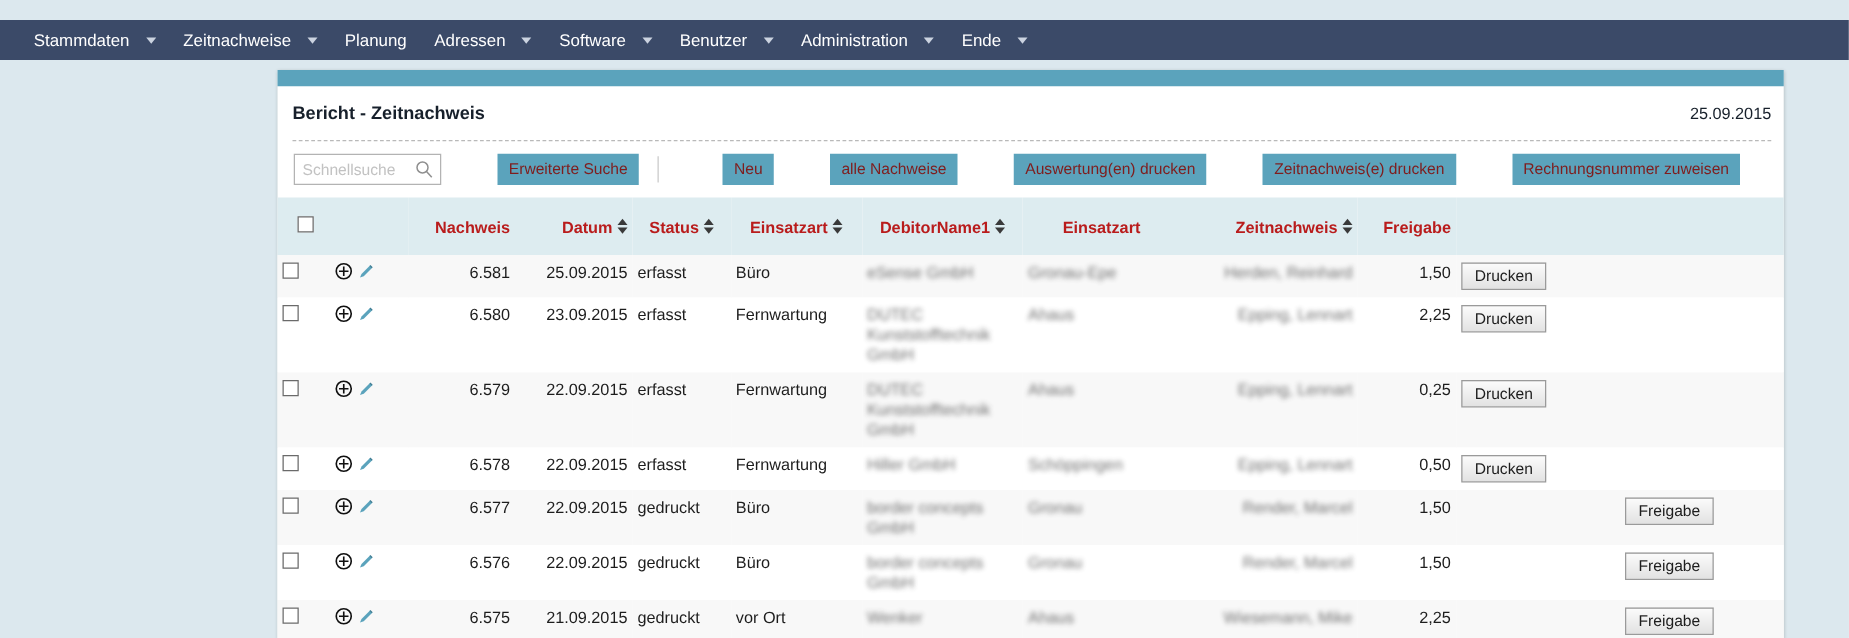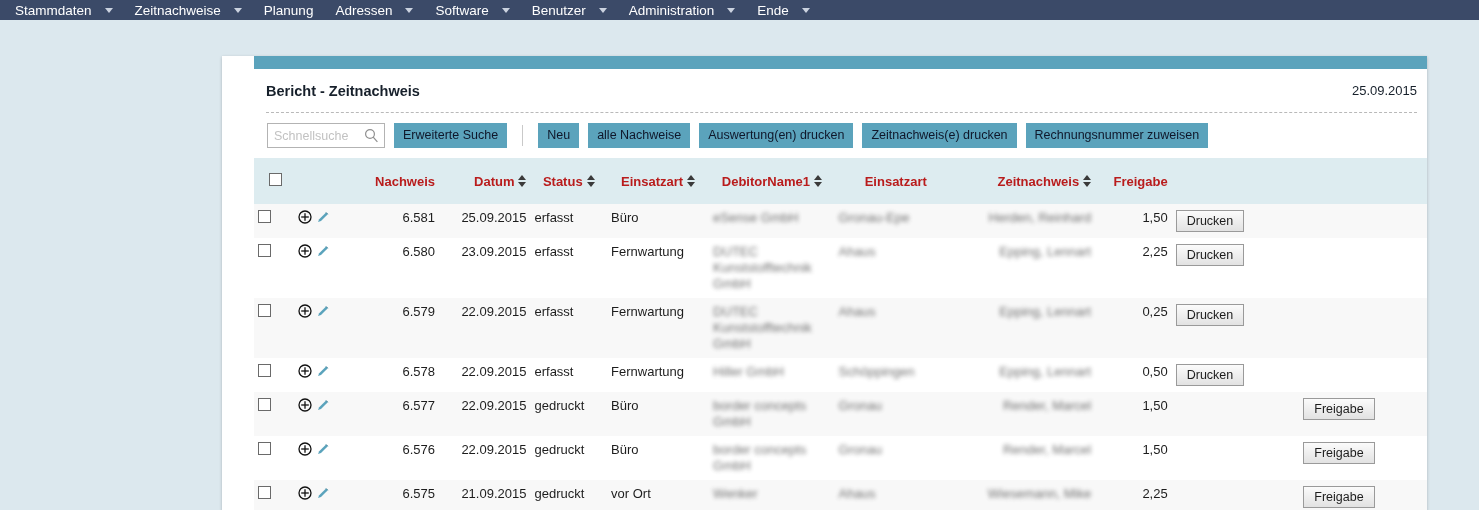--- a/index.html
+++ b/index.html
@@ -6,25 +6,25 @@
   html, body {
     margin: 0; padding: 0;
     width: 1479px; height: 510px;
     overflow: hidden;
     background: #dce8ee;
     font-family: "Liberation Sans", sans-serif;
   }
 
   
   .topnav {
-    position: absolute; left: 0; top: 0;
-    width: 1479px; height: 20px;
+    position: absolute; left: 0; top: 16px;
+    width: 1479px; height: 32px;
     background: #3b4a68;
     display: flex; align-items: center;
-    padding-left: 4px;
+    padding-left: 16px;
   }
   .nav-item {
     display: flex; align-items: center;
     height: 32px;
     padding: 0 11px;
     color: #ffffff;
     font-size: 13.5px;
     white-space: nowrap;
     cursor: default;
   }
@@ -37,21 +37,20 @@
   }
 
   
   .panel {
     position: absolute;
     left: 222px; top: 56px;
     width: 1205px;
     height: 455px;
     background: #ffffff;
     box-shadow: 0 1px 3px rgba(0,0,0,0.22);
-    padding-left: 32px;
   }
   .panel-topbar {
     height: 13px;
     background: #5ba3bc;
   }
   .panel-head {
     position: relative;
     height: 43px;
     padding: 0 10px 0 12px;
     display: flex; align-items: center;
@@ -92,28 +91,29 @@
     background: transparent;
   }
   .searchbox input::placeholder { color: #c2c2c2; }
   .search-icon {
     position: absolute; right: 5px; top: 4px;
     width: 15px; height: 15px;
   }
   .btn {
     height: 25px;
     background: #5ba3bc;
-    color: #0f172a;
+    color: #7f1d1d;
     border: none;
     font-family: "Liberation Sans", sans-serif;
     font-size: 12.5px;
     padding: 0 9px;
     line-height: 25px;
     white-space: nowrap;
     cursor: pointer;
+    margin-left: 36px;
   }
   .vbar {
     width: 1px; height: 21px; background: #c9c9c9;
     margin: 0 6px;
   }
 
   
   .tbl-wrap { padding: 0; }
   table.grid {
     width: 100%;

